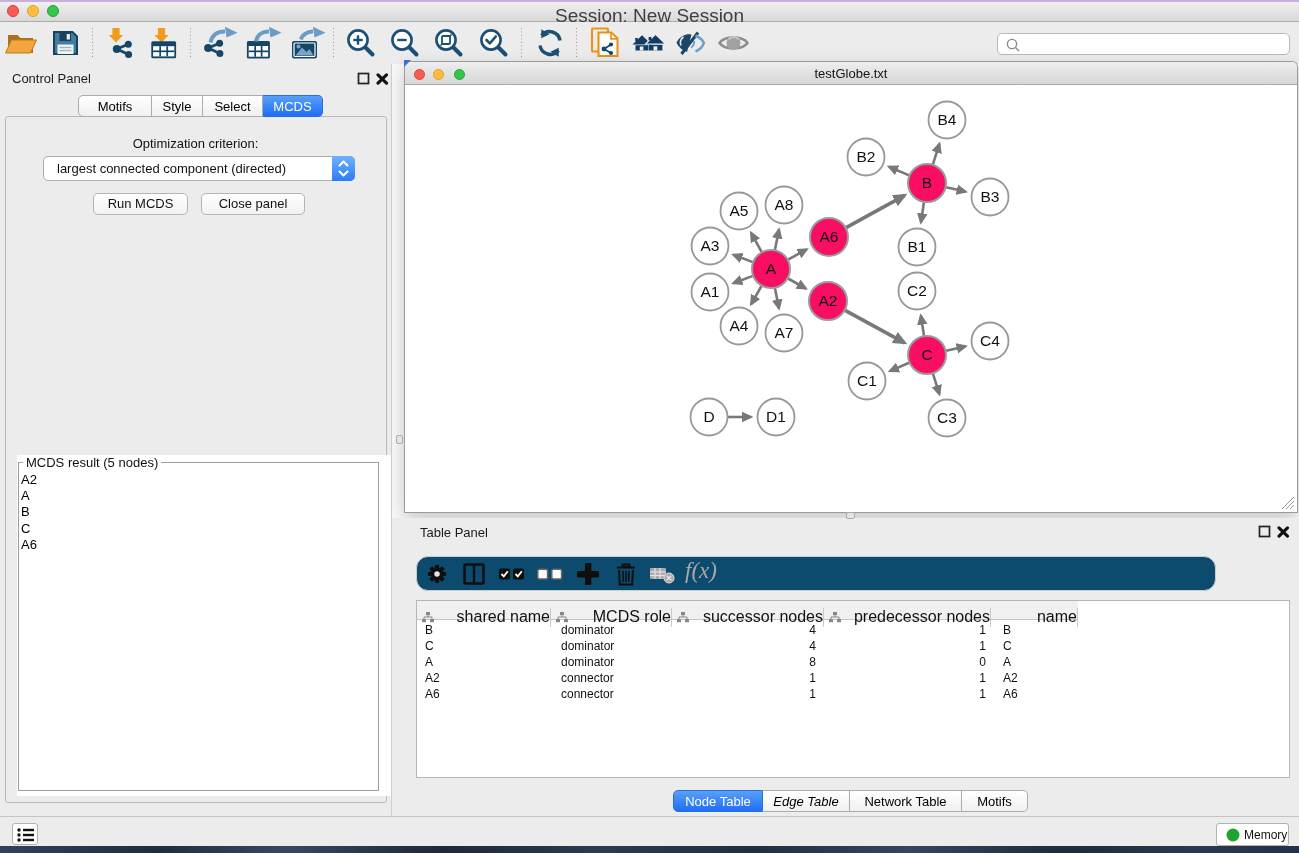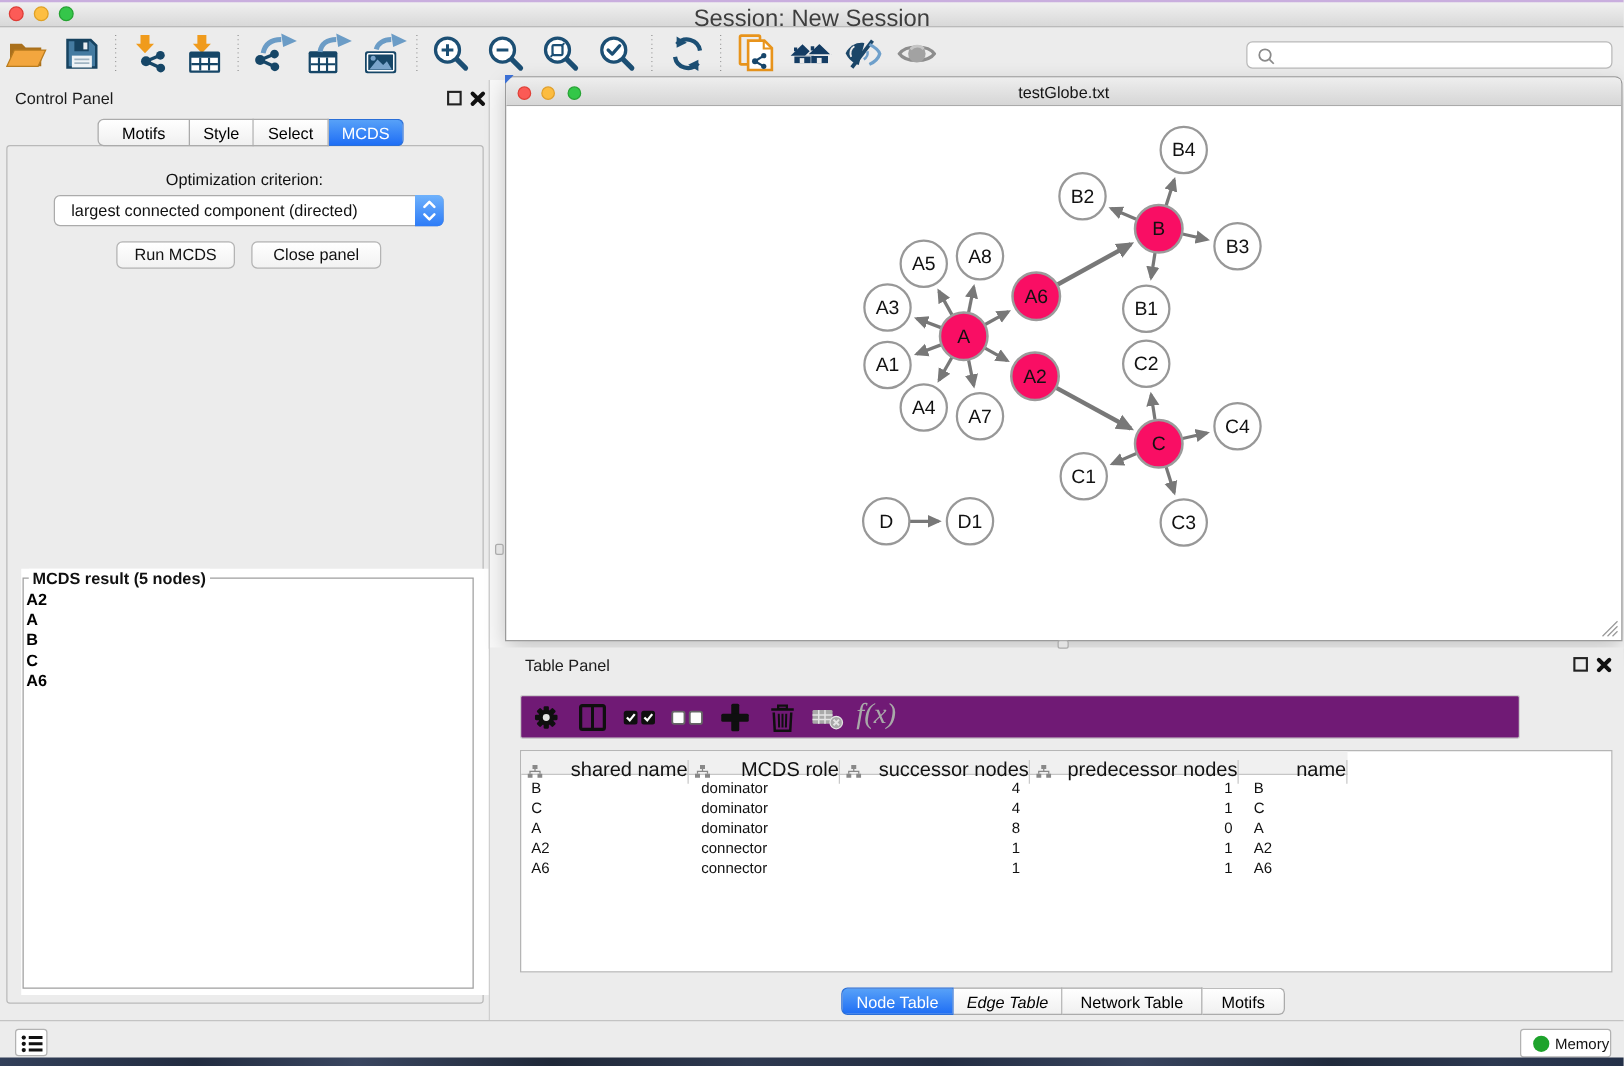--- a/index.html
+++ b/index.html
@@ -33,21 +33,21 @@
   font-size:13px; color:#111; }
 #combo { position:absolute; left:43px; top:92px; width:312px; height:25px;
   background:#fff; border:1px solid #ababab; border-radius:5px; font-size:13px;
   line-height:23px; padding-left:13px; color:#111; }
 #combo .btn { position:absolute; right:-1px; top:-1px; width:23px; height:25px;
   border-radius:0 5px 5px 0; background:linear-gradient(#6fb2fc,#2d7bf7); }
 .cbtn { position:absolute; height:22px; background:linear-gradient(#ffffff,#f2f2f2);
   border:1px solid #b4b4b4; border-radius:5px; font-size:13px; text-align:center;
   line-height:20px; color:#111; top:129px; }
 
-#mcdsbox { position:absolute; left:17px; top:391px; width:436px; height:341px; background:#fff;font-weight:bold; }
+#mcdsbox { position:absolute; left:17px; top:391px; width:436px; height:341px; background:#fff; }
 #mcdsline { position:absolute; left:1px; top:7px; width:361px; height:329px;
   border:1px solid #9e9e9e; }
 #mcdslegend { position:absolute; left:6px; top:0px; background:#fff; padding:0 3px;
   font-size:13px; color:#111; }
 #mcdslist { position:absolute; left:4px; top:17px; font-size:13px; line-height:16.2px; color:#000; }
 #mcdsscroll { position:absolute; right:3px; top:8px; width:14px; height:327px;
   border-left:1px solid #c6c6c6; background:#fcfcfc; }
 
 #desktop { left:391px; top:64px; width:908px; height:455px; background:#f8f8f8; border-left:1px solid #c9c9c9; }
 
@@ -56,21 +56,21 @@
 #nettitle { position:absolute; left:0; top:0; width:100%; height:23px;
   background:linear-gradient(#eeeeee,#d6d6d6); border-bottom:1px solid #aaa;
   border-radius:5px 5px 0 0; }
 #nettitle .t { position:absolute; left:0; right:0; top:4px; text-align:center;
   font-size:13px; color:#141414; }
 .tl2 { position:absolute; border-radius:50%; width:11px; height:11px; top:7px; }
 
 #tpanel { left:392px; top:518px; width:907px; height:298px; background:#ececec; }
 #tp-title { position:absolute; left:28px; top:7px; font-size:13px; color:#1c1c1c; }
 #tbar { position:absolute; left:24px; top:38px; width:800px; height:35px;
-  background:#701a75; border:1px solid #cdcdcd; border-radius:2px; }
+  background:#0c4a6e; border:1px solid #cdcdcd; border-radius:12px; }
 #ttable { position:absolute; left:24px; top:82px; width:874px; height:178px;
   background:#fff; border:1px solid #b5b5b5; }
 #thead { position:absolute; left:0; top:0; width:661px; height:19px; background:#f0f0f0;
   border-bottom:1px solid #c6c6c6; }
 .hcell { position:absolute; top:7px; height:19px; border-right:1px solid #c9c9c9;
   font-size:16px; text-align:right; line-height:18px; color:#111; }
 .trow { position:absolute; font-size:12px; color:#111; height:16px; line-height:16px; }
 .num { position:absolute; text-align:right; }
 
 #btabs { position:absolute; top:272px; left:281px; display:flex; }

